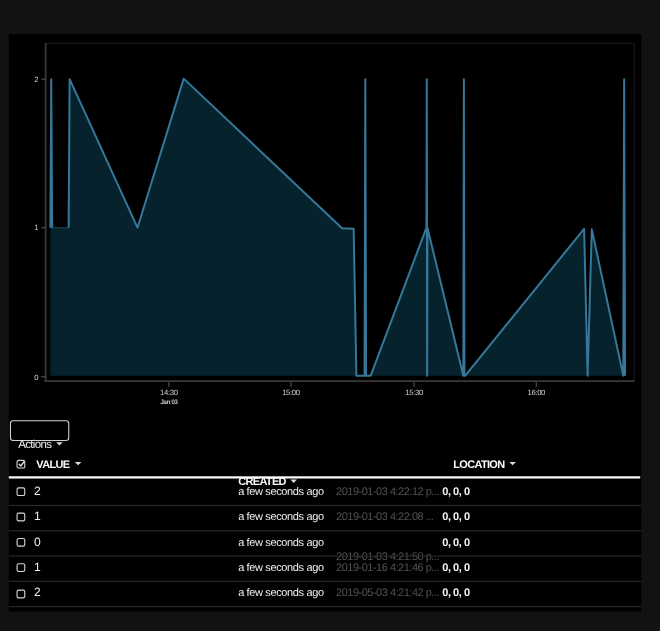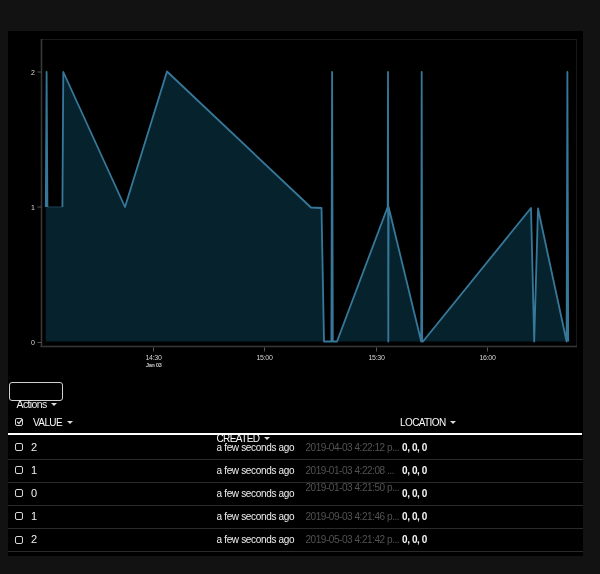--- a/index.html
+++ b/index.html
@@ -1,21 +1,21 @@
 <!DOCTYPE html>
 <html><head>
 <meta charset="utf-8">
 <style>
   html,body{margin:0;padding:0;}
   body{width:600px;height:574px;background:#121212;font-family:"Liberation Sans",sans-serif;position:relative;overflow:hidden;}
   .card{position:absolute;left:8px;top:31px;width:575px;height:525px;background:#000;}
   .abs{position:absolute;}
   .btn{position:absolute;left:8.5px;top:382px;width:54px;height:19px;border:1px solid #d0d0d0;border-radius:3px;color:#ececec;font-size:10.5px;letter-spacing:-0.6px;line-height:19px;white-space:nowrap;box-sizing:border-box;}
   .btn .lbl{position:absolute;left:7px;top:12px;} .btn .caret{margin-left:2px;}
-  .hdr{position:absolute;color:#fafafa;font-weight:normal;font-size:10px;letter-spacing:-0.6px;white-space:nowrap;}
+  .hdr{position:absolute;color:#fafafa;font-weight:bold;font-size:10px;letter-spacing:-0.6px;white-space:nowrap;}
   .cb{position:absolute;width:6px;height:6px;border:1.3px solid #d6d6d6;border-radius:2px;background:transparent;}
   .sep{position:absolute;left:8px;width:575px;height:1px;background:#2b2b2b;}
   .val{position:absolute;left:31px;color:#f0f0f0;font-size:11px;}
   .ago{position:absolute;left:216.5px;color:#f0f0f0;font-weight:normal;font-size:10px;letter-spacing:-0.33px;white-space:nowrap;}
   .ts{position:absolute;left:305.5px;color:#525252;font-size:10px;letter-spacing:-0.45px;white-space:nowrap;}
   .loc{position:absolute;left:402px;color:#f5f5f5;font-weight:bold;font-size:10px;letter-spacing:-0.4px;white-space:nowrap;}
   .caret{display:inline-block;width:0;height:0;border-left:3.3px solid transparent;border-right:3.3px solid transparent;border-top:3.8px solid #dadada;vertical-align:middle;margin-left:3px;margin-bottom:1px;}
 </style>
 </head>
 <body>
@@ -55,48 +55,48 @@
 <div class="btn">
     <span class="lbl">Actions <span class="caret"></span></span>
   </div>
 
 <div class="cb" style="left:15px;top:417.5px;"></div>
 <svg class="abs" style="left:15px;top:417px" width="10" height="10" viewBox="0 0 10 10">
     <path d="M2.2,4.8 L4.0,6.6 L7.2,2.2" fill="none" stroke="#e0e0e0" stroke-width="1.3"></path>
   </svg>
 <div class="hdr" style="left:33px;top:416.5px;">VALUE<span class="caret" style="margin-left:4.5px"></span></div>
 <div class="hdr" style="left:216.5px;top:416.5px;margin-top:16px;">CREATED<span class="caret" style="margin-left:4.5px"></span></div>
-<div class="hdr" style="left:400px;top:416.5px;">LOCATION<span class="caret" style="margin-left:4.5px"></span></div>
+<div class="hdr" style="left:412px;top:416.5px;">LOCATION<span class="caret" style="margin-left:4.5px"></span></div>
 <div class="abs" style="left:8px;top:433px;width:574px;height:2px;background:#ffffff;"></div>
 
 <div class="cb" style="left:15px;top:443.2px;"></div>
 <div class="val" style="top:440.5px;">2</div>
 <div class="ago" style="top:441.5px;">a few seconds ago</div>
-<div class="ts" style="top:441.5px;">2019-04-03 4:22:12 p...</div>
+<div class="ts" style="top:441.5px;">2019-01-03 4:22:12 p...</div>
 <div class="loc" style="top:441.5px;">0, 0, 0</div>
 <div class="sep" style="top:458.5px;"></div>
 
 <div class="cb" style="left:15px;top:466.2px;"></div>
 <div class="val" style="top:463.5px;">1</div>
 <div class="ago" style="top:464.5px;">a few seconds ago</div>
 <div class="ts" style="top:465px;">2019-01-03 4:22:08 ...</div>
 <div class="loc" style="top:464.5px;">0, 0, 0</div>
 <div class="sep" style="top:481.5px;"></div>
 
 <div class="cb" style="left:15px;top:489.2px;"></div>
 <div class="val" style="top:486.5px;">0</div>
 <div class="ago" style="top:487.5px;">a few seconds ago</div>
-<div class="ts" style="top:482px;">2019-01-03 4:21:50 p...</div>
+<div class="ts" style="top:501px;">2019-01-03 4:21:50 p...</div>
 <div class="loc" style="top:487.5px;">0, 0, 0</div>
 <div class="sep" style="top:504.7px;"></div>
 
 <div class="cb" style="left:15px;top:512.2px;"></div>
 <div class="val" style="top:509.5px;">1</div>
 <div class="ago" style="top:510.5px;">a few seconds ago</div>
-<div class="ts" style="top:510.5px;">2019-09-03 4:21:46 p...</div>
+<div class="ts" style="top:510.5px;">2019-01-16 4:21:46 p...</div>
 <div class="loc" style="top:510.5px;">0, 0, 0</div>
 <div class="sep" style="top:527.9px;"></div>
 
 <div class="cb" style="left:15px;top:535.6px;"></div>
 <div class="val" style="top:533px;">2</div>
 <div class="ago" style="top:533.5px;">a few seconds ago</div>
 <div class="ts" style="top:533.5px;">2019-05-03 4:21:42 p...</div>
 <div class="loc" style="top:533.5px;">0, 0, 0</div>
 <div class="sep" style="top:551px;"></div>
 

